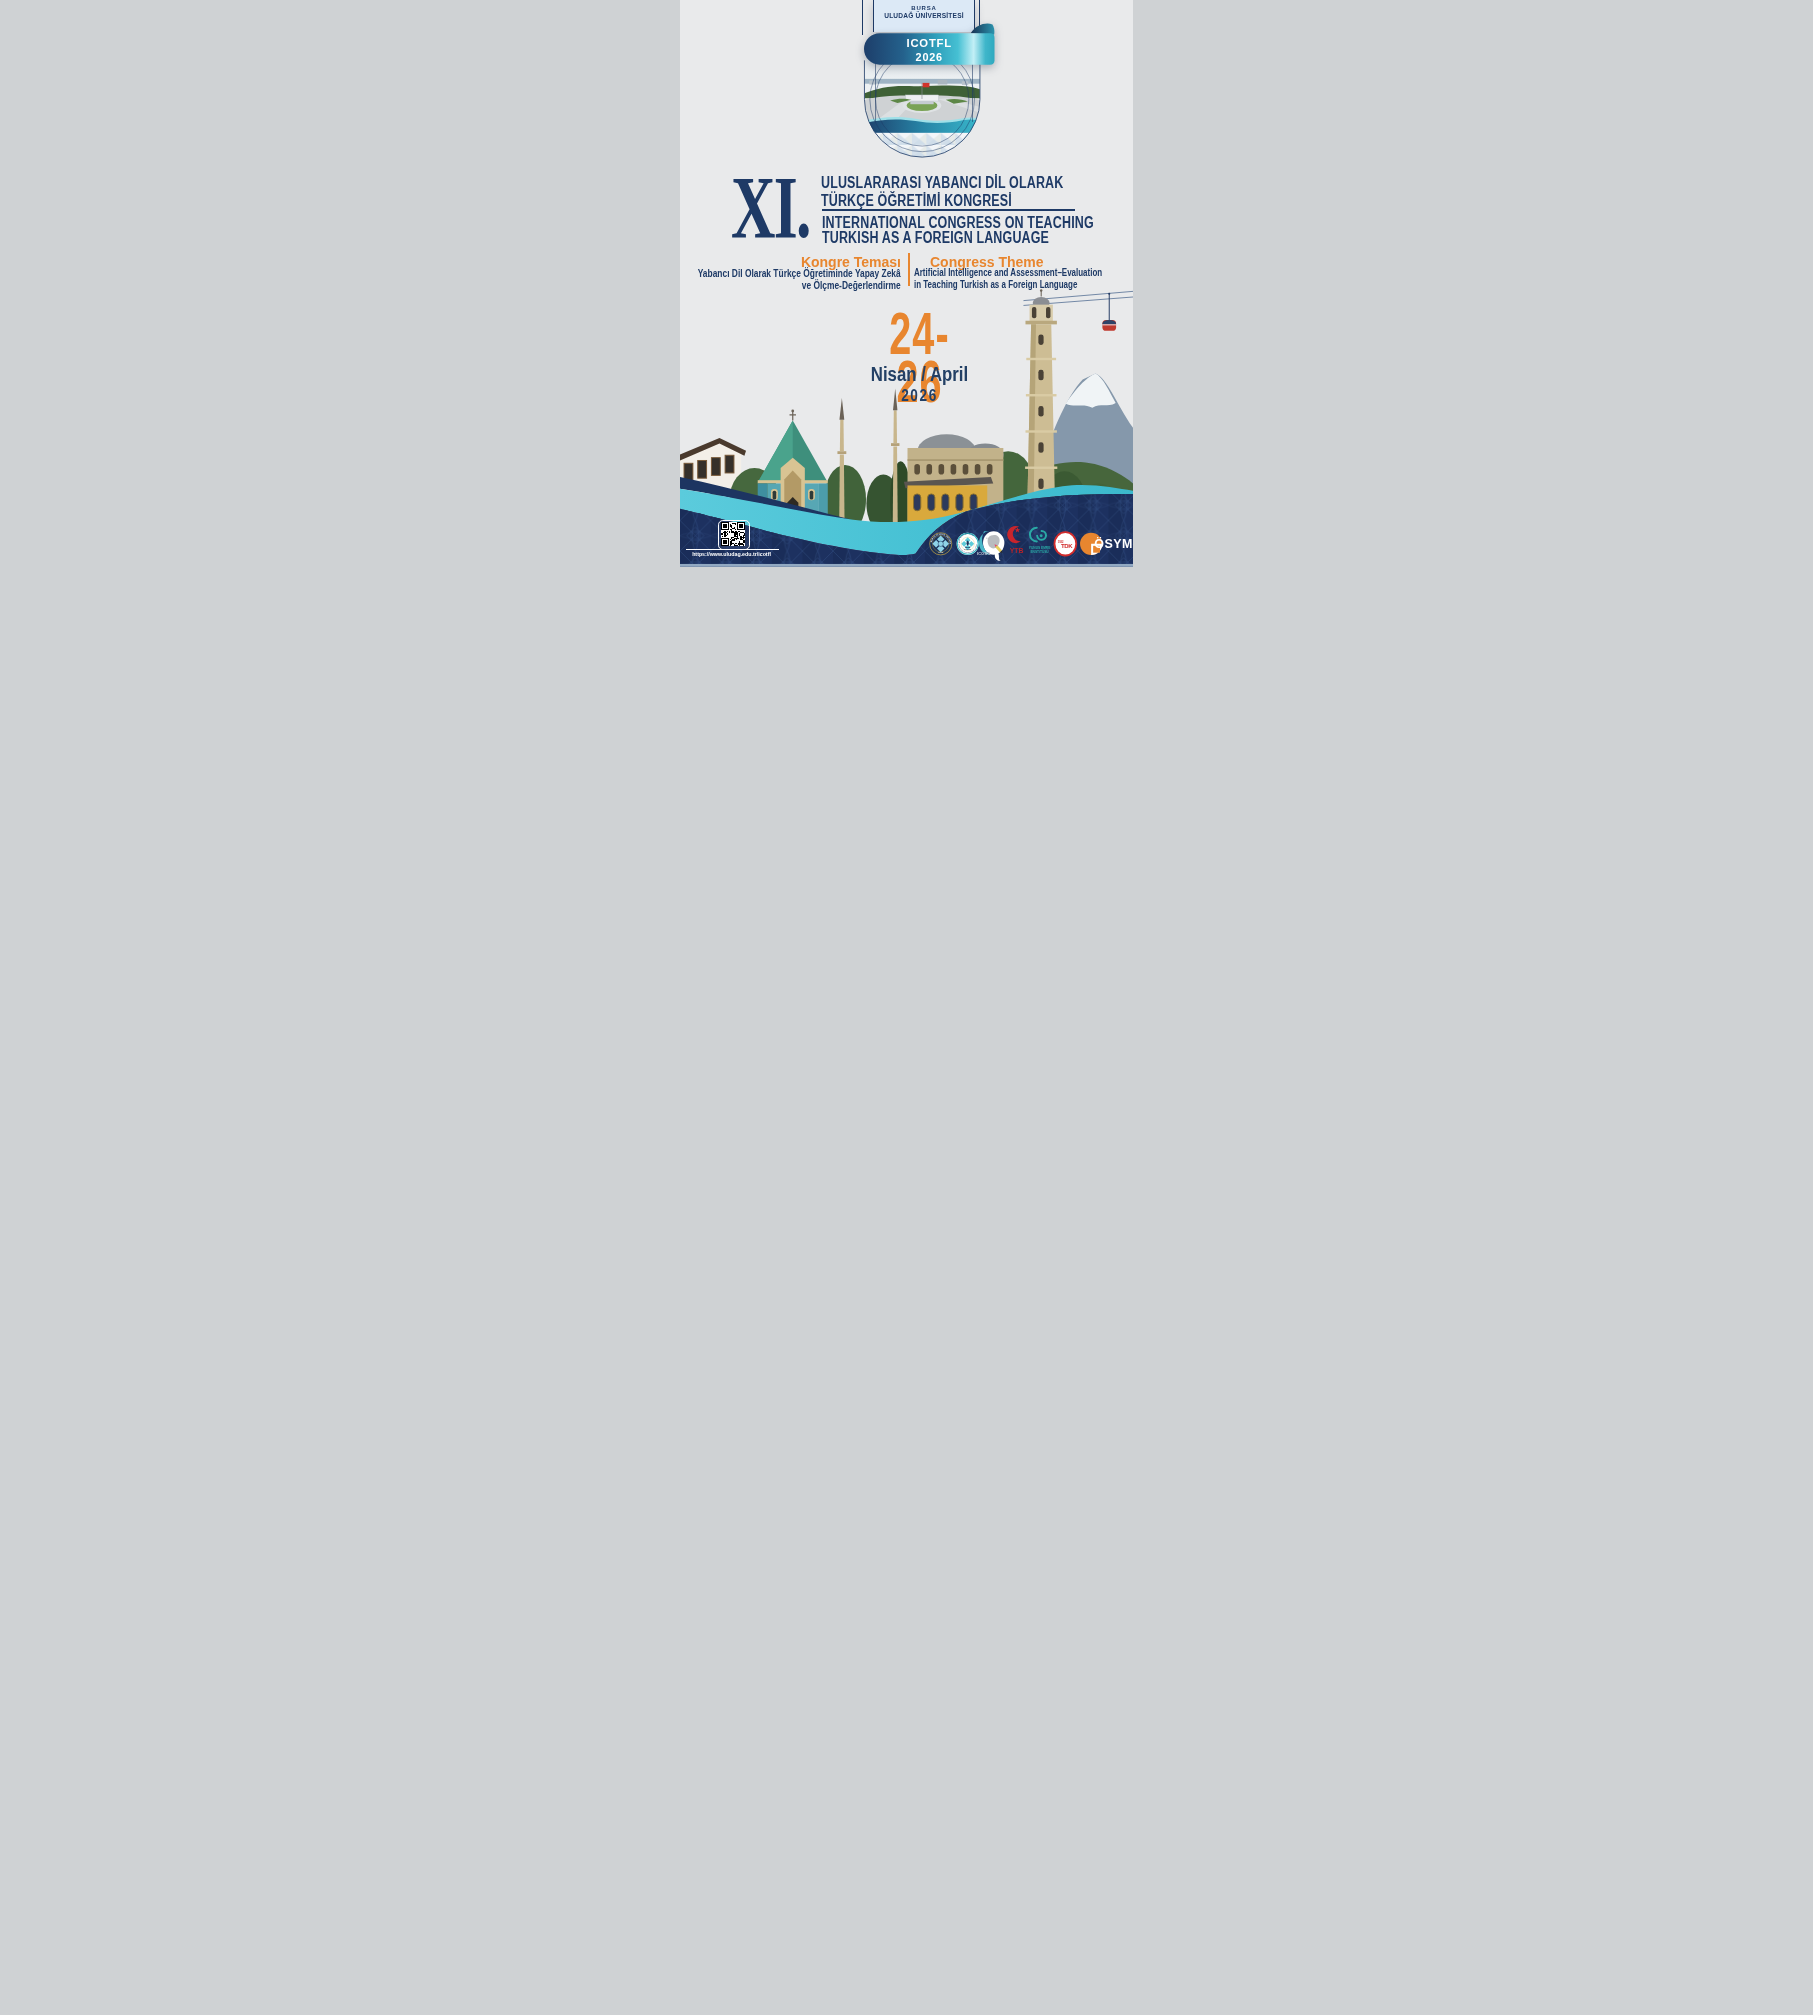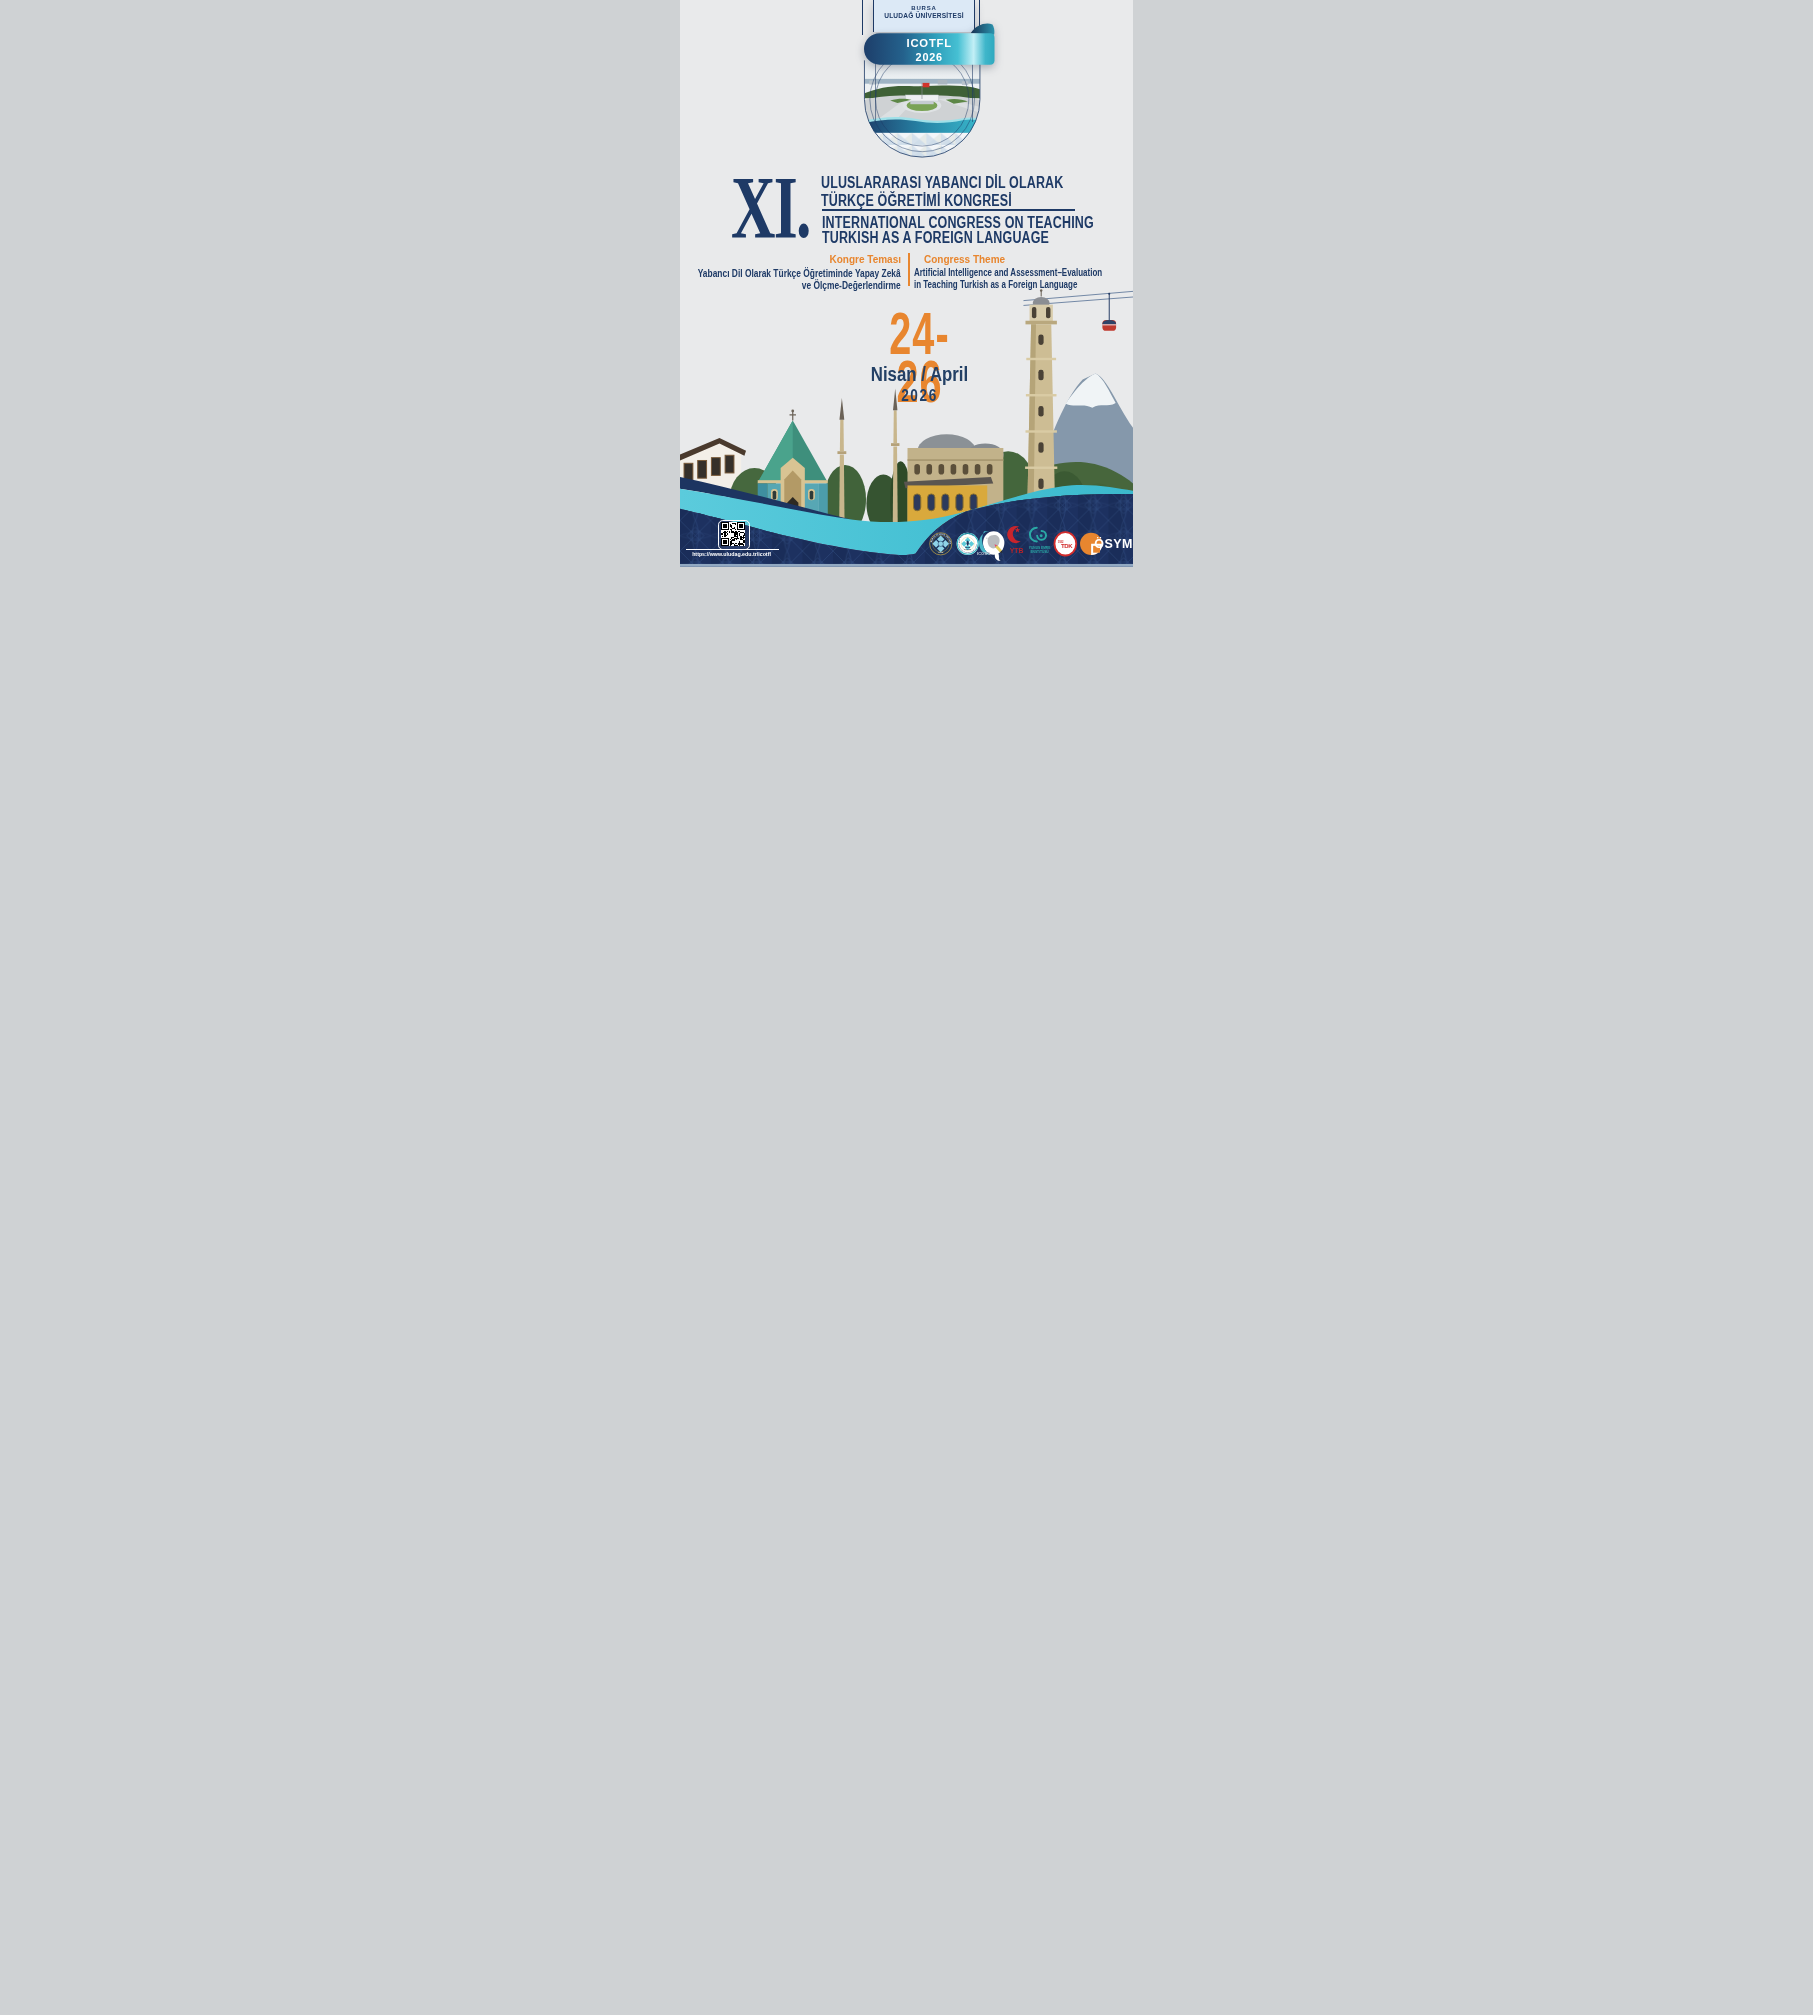--- a/index.html
+++ b/index.html
@@ -14,21 +14,21 @@
   .univ-box .l2{margin-top:1.2px;font-size:6.6px;font-weight:bold;letter-spacing:0.2px;}
   .badge-svg{position:absolute;left:0;top:0;}
   
   .xi{position:absolute;left:51px;top:178px;color:#1e3a66;font-family:"Liberation Serif",serif;
       font-weight:bold;font-size:88px;line-height:60px;letter-spacing:-2.4px;
       transform:scaleX(.70);transform-origin:left top;}
   .t-line{position:absolute;color:#1e3a66;font-weight:bold;font-size:16px;white-space:nowrap;
           transform:scaleX(.78);transform-origin:left top;letter-spacing:0.2px;}
   .t-rule{position:absolute;left:142px;top:209px;width:253px;height:1.6px;background:#1e3a66;}
   
-  .theme-label{position:absolute;top:254px;font-size:10px;font-weight:bold;color:#e8862f;white-space:nowrap;}
+  .theme-label{position:absolute;top:254px;font-size:14px;font-weight:bold;color:#e8862f;white-space:nowrap;margin-left:16px;}
   .theme-vrule{position:absolute;left:228px;top:253px;width:1.6px;height:33px;background:#e8862f;}
   .theme-tr{position:absolute;right:232px;color:#1e3a66;font-weight:bold;font-size:10.5px;white-space:nowrap;
             transform:scaleX(.80);transform-origin:right top;}
   .theme-en{position:absolute;left:234px;color:#1e3a66;font-weight:bold;font-size:10.5px;white-space:nowrap;
             transform:scaleX(.76);transform-origin:left top;}
   
   .date-days{position:absolute;left:159px;top:310px;width:161px;text-align:center;color:#e8862f;
              font-weight:bold;font-size:60px;line-height:48px;letter-spacing:1.6px;
              transform:scaleX(.66);transform-origin:center top;}
   .date-month{position:absolute;left:169px;top:363px;width:141px;text-align:center;color:#234065;
@@ -388,21 +388,21 @@
   </svg>
 
   <div class="xi">XI.</div>
   <div class="t-line" style="left:141px;top:174px;">ULUSLARARASI YABANCI DİL OLARAK</div>
   <div class="t-line" style="left:141px;top:192px;">TÜRKÇE ÖĞRETİMİ KONGRESİ</div>
   <div class="t-rule"></div>
   <div class="t-line" style="left:142px;top:214px;">INTERNATIONAL CONGRESS ON TEACHING</div>
   <div class="t-line" style="left:142px;top:229px;">TURKISH AS A FOREIGN LANGUAGE</div>
 
   <div class="theme-label" style="right:232px;">Kongre Teması</div>
-  <div class="theme-label" style="left:244px;">Congress Theme</div>
+  <div class="theme-label" style="left:234px;">Congress Theme</div>
   <div class="theme-vrule"></div>
   <div class="theme-tr" style="top:267px;">Yabancı Dil Olarak Türkçe Öğretiminde Yapay Zekâ</div>
   <div class="theme-tr" style="top:279px;">ve Ölçme-Değerlendirme</div>
   <div class="theme-en" style="top:266px;">Artificial Intelligence and Assessment–Evaluation</div>
   <div class="theme-en" style="top:278px;">in Teaching Turkish as a Foreign Language</div>
 
   <div class="date-days">24-26</div>
   <div class="date-month">Nisan / April</div>
   <div class="date-year">2026</div>
 

